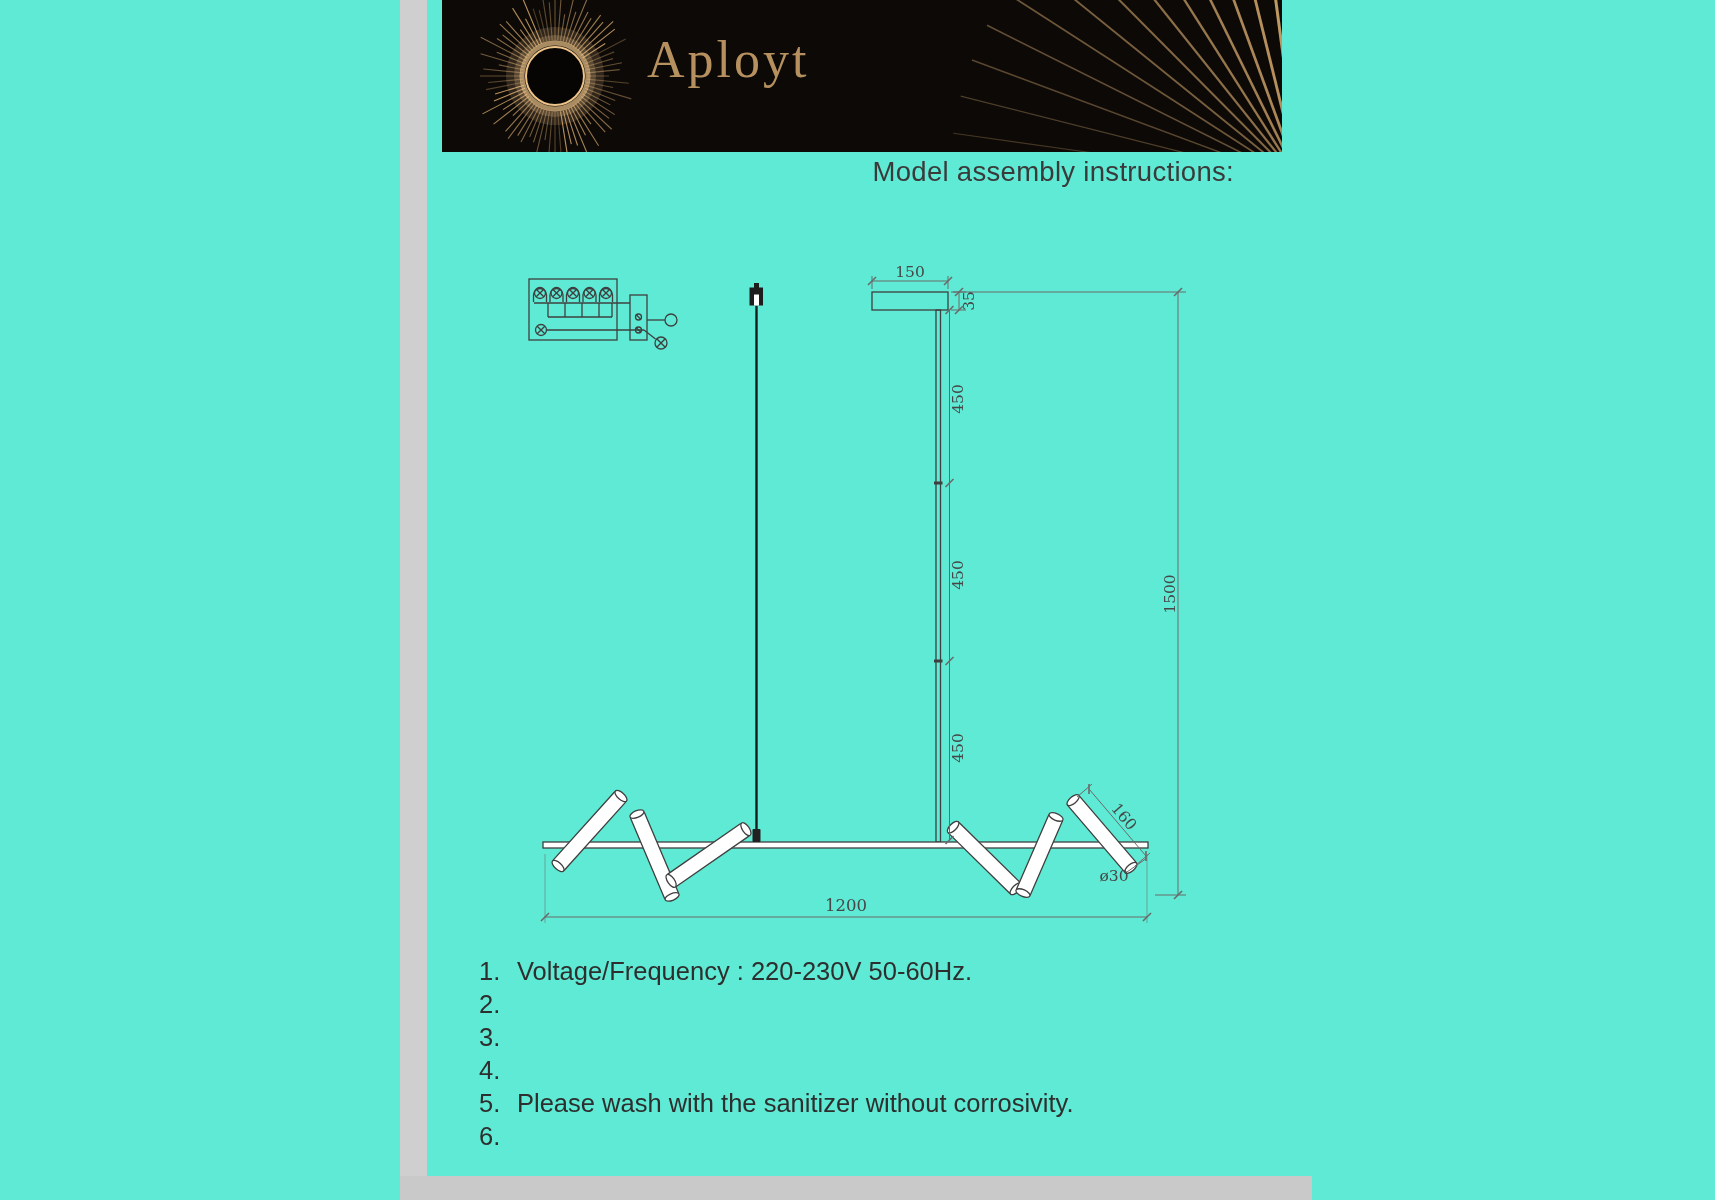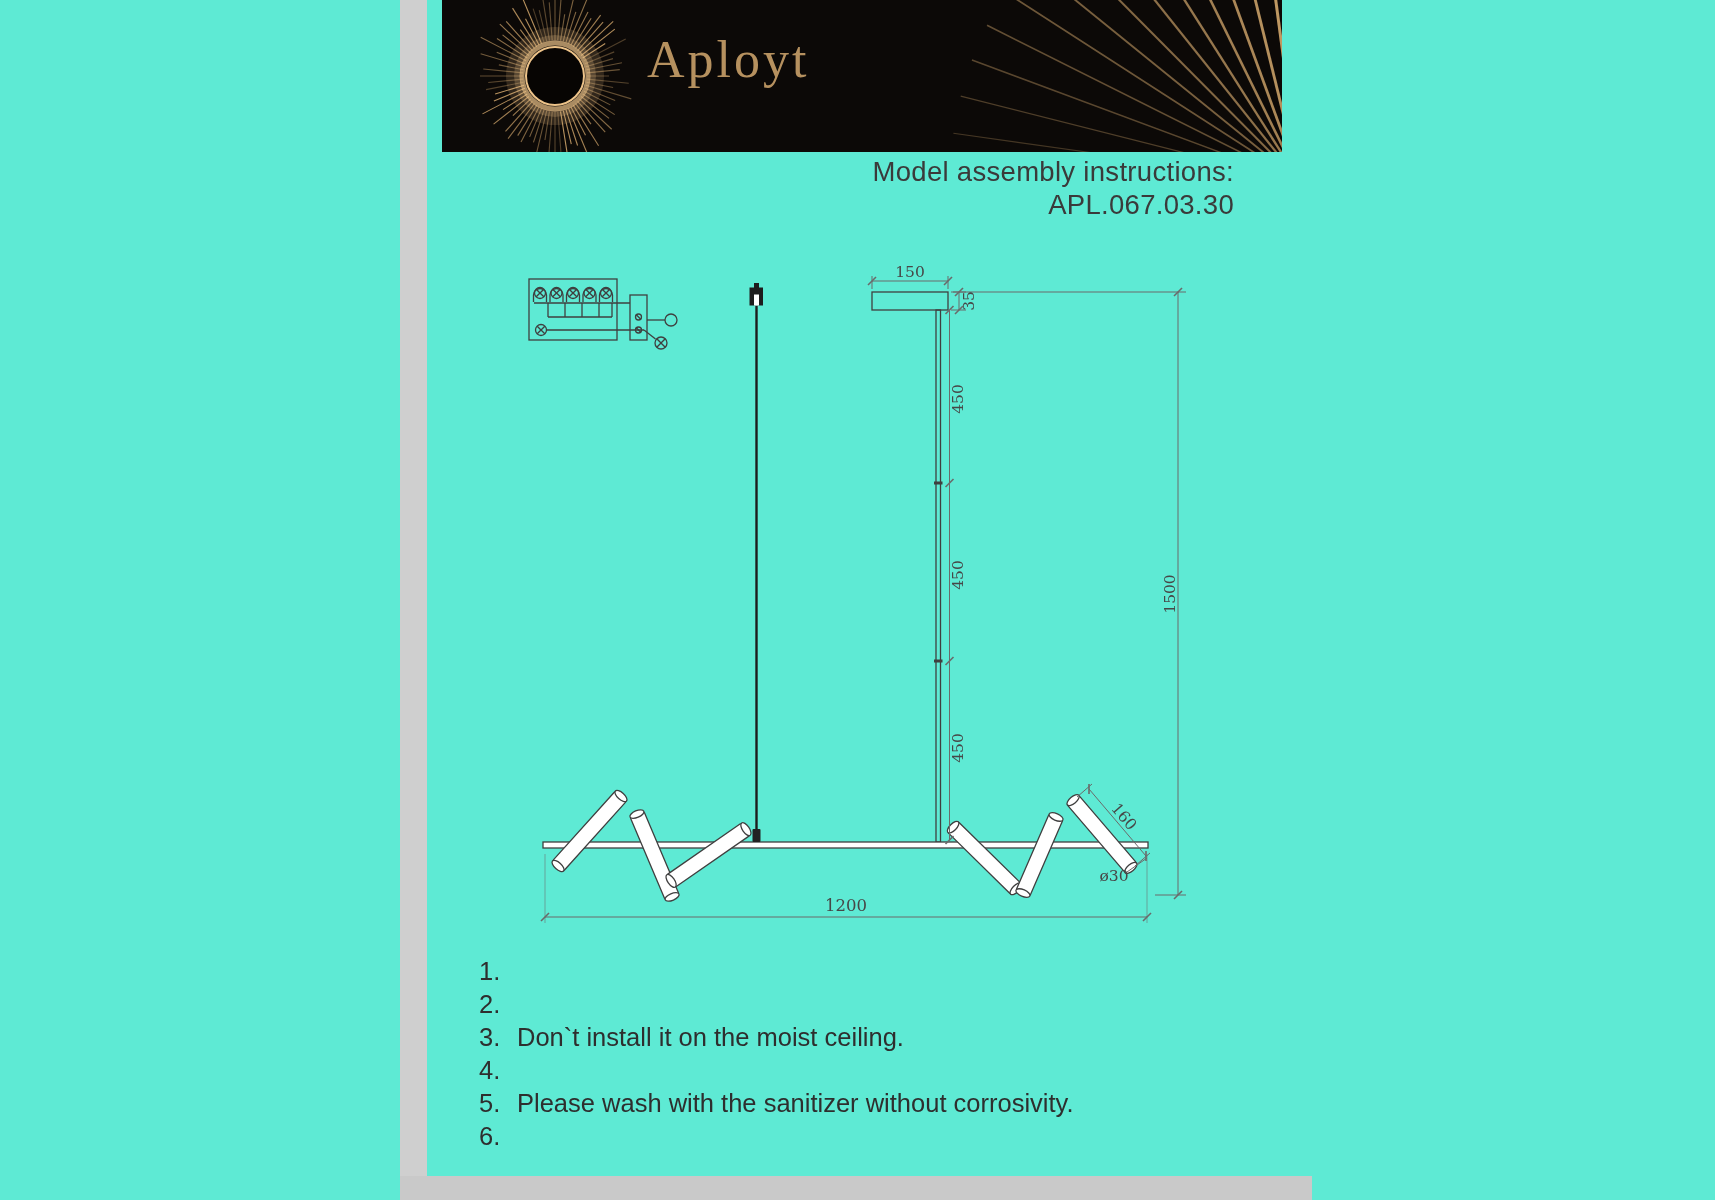--- a/index.html
+++ b/index.html
@@ -122,21 +122,20 @@
           <line x1="858" y1="182" x2="738.2929498360159" y2="-146.89241727506788" stroke="#c79e66" stroke-width="2.7" opacity="0.8500000000000001"></line>
           <line x1="858" y1="182" x2="774.5132898474967" y2="-157.8969979683726" stroke="#c79e66" stroke-width="2.8600000000000003" opacity="0.905"></line>
           <line x1="858" y1="182" x2="811.7102634100072" y2="-164.92543908803964" stroke="#c79e66" stroke-width="3.02" opacity="0.96"></line>
         </g>
     </svg>
     <span class="brand">Aployt</span>
   </div>
 
   <div class="title-block">
     <div>Model assembly instructions:</div>
-    <div>APL.067.03.30</div>
   </div>
 
   <svg class="drawing" width="820" height="710" viewBox="400 228 820 710">
 
     <g stroke="#3f3f3f" fill="none" stroke-width="1.3">
       <rect x="529" y="279" width="88" height="61"></rect>
 
       <g>
         <circle cx="540" cy="293" r="5.5"></circle>
           <line x1="536.2" y1="289.2" x2="543.8" y2="296.8"></line>
@@ -290,27 +289,27 @@
     <text class="dim-text" transform="translate(963,748) rotate(-90)" text-anchor="middle">450</text>
     <text class="dim-text" transform="translate(1175,594) rotate(-90)" text-anchor="middle">1500</text>
     <text class="dim-text-lg" x="846" y="911" text-anchor="middle">1200</text>
     <text class="dim-text" transform="translate(1120,820) rotate(49.5)" text-anchor="middle">160</text>
     <text class="dim-text" x="1114" y="881" text-anchor="middle">ø30</text>
   </svg>
 
   <div class="inst">
     <div class="inst-row">
       <span class="inst-num">1.</span>
+      <span>Voltage/Frequency : 220-230V 50-60Hz.</span>
     </div>
     <div class="inst-row">
       <span class="inst-num">2.</span>
     </div>
     <div class="inst-row">
       <span class="inst-num">3.</span>
-      <span>Don`t install it on the moist ceiling.</span>
     </div>
     <div class="inst-row">
       <span class="inst-num">4.</span>
     </div>
     <div class="inst-row">
       <span class="inst-num">5.</span>
       <span>Please wash with the sanitizer without corrosivity.</span>
     </div>
     <div class="inst-row">
       <span class="inst-num">6.</span>

